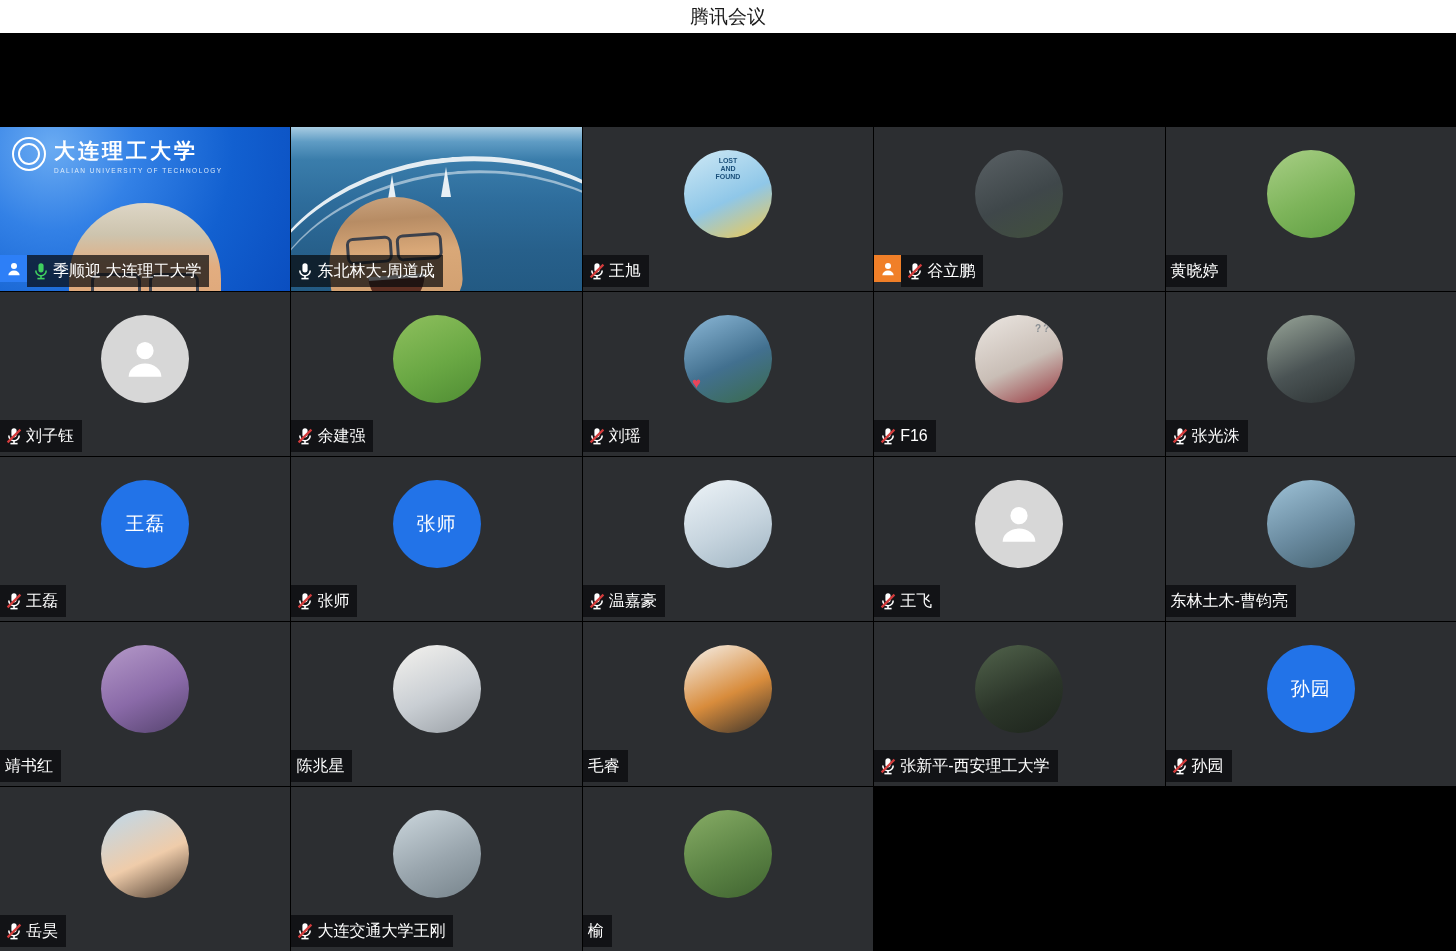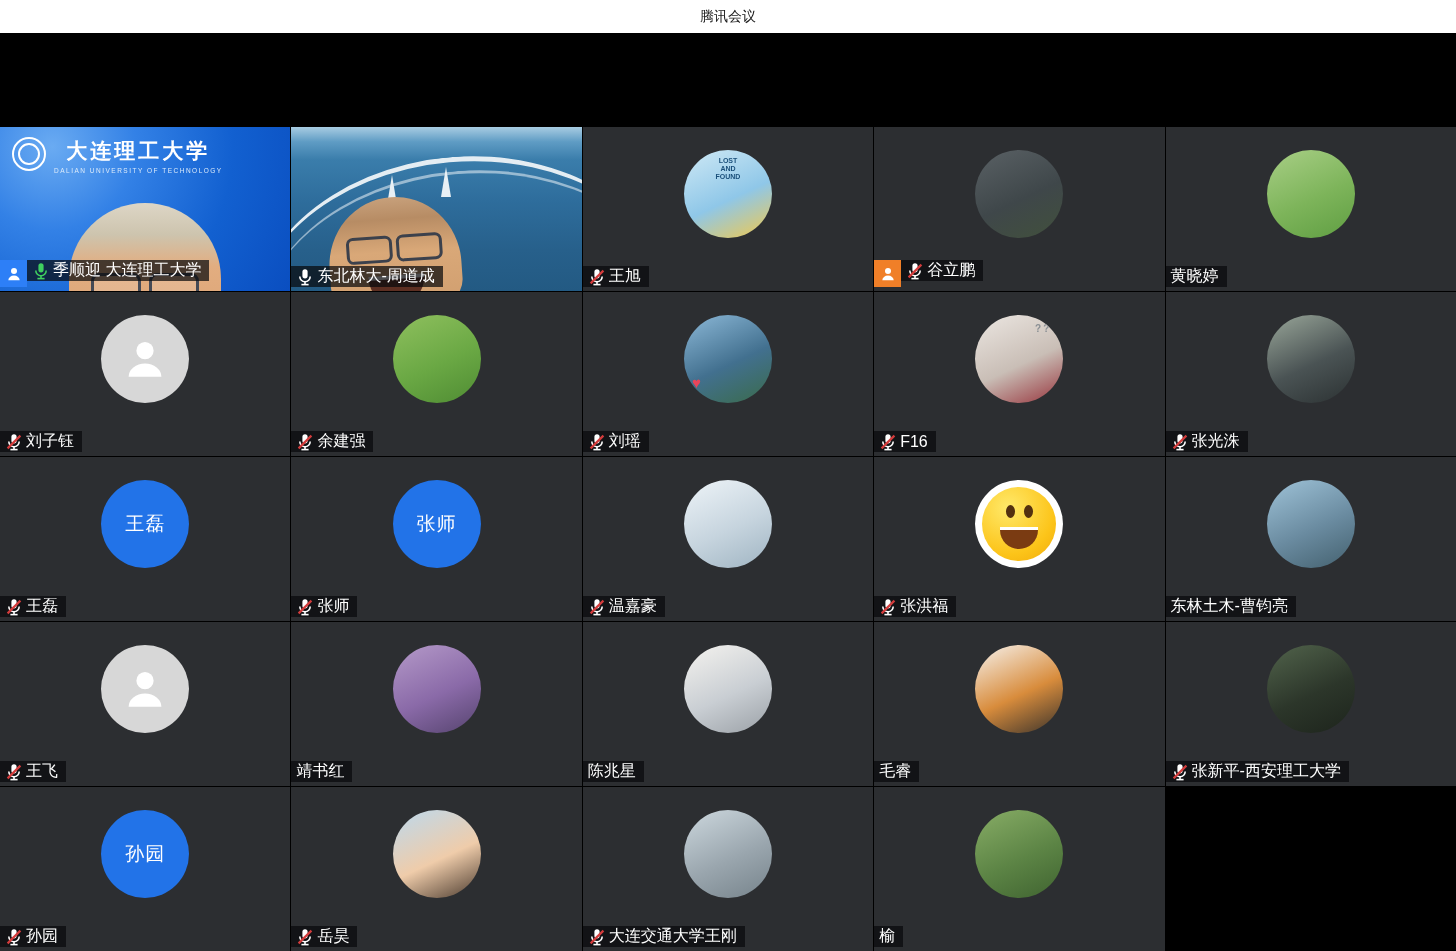--- a/index.html
+++ b/index.html
@@ -1,18 +1,18 @@
 <!DOCTYPE html>
 <html><head>
 <meta charset="utf-8">
 <style>
   html,body{margin:0;padding:0;background:#000;}
   body{width:1456px;height:951px;overflow:hidden;font-family:"Liberation Sans","DejaVu Sans",sans-serif;-webkit-font-smoothing:antialiased;}
   .titlebar{width:100%;height:33px;background:#ffffff;display:flex;align-items:center;justify-content:center;}
-  .titlebar .title{font-size:14px;color:#1a1a1a;}
+  .titlebar .title{font-size:19px;color:#1a1a1a;}
   .stage{width:100%;height:94px;background:#000;}
   .grid{width:100%;height:824px;display:grid;grid-template-columns:repeat(5,1fr);grid-template-rows:repeat(5,1fr);gap:1px;background:#000;}
   .tile{position:relative;background:#2c2e31;overflow:hidden;}
   .tile.active{box-shadow:inset 0 0 0 2px #2abf55;}
   
   .avatar-area{position:absolute;top:23px;left:50%;transform:translateX(-50%);width:88px;height:88px;}
   .circle{width:88px;height:88px;border-radius:50%;position:relative;overflow:hidden;display:flex;align-items:center;justify-content:center;}
   .initials{color:#fff;font-size:19px;letter-spacing:1px;}
   .ov{position:absolute;pointer-events:none;}
   .ov.bl{left:8px;bottom:12px;font-size:15px;}
@@ -20,25 +20,25 @@
   .ov.t{top:7px;left:0;right:0;text-align:center;font-size:7px;font-weight:bold;line-height:1.15;white-space:pre-line;}
   
   .smiley-face{position:absolute;inset:7px;border-radius:50%;background:radial-gradient(circle at 35% 28%,#ffe96a,#fcc419 65%,#f0a90a);}
   .smiley-face::before{content:"";position:absolute;left:24px;top:18px;width:9px;height:13px;border-radius:50%;background:#53300f;box-shadow:18px 0 0 #53300f;}
   .smiley-face::after{content:"";position:absolute;left:18px;top:40px;width:38px;height:19px;border-radius:0 0 38px 38px;background:#7a3b12;border-top:3px solid #fff;}
   
   .circle.default-av{background:#d7d7d7;}
   
   .label{position:absolute;left:0;bottom:4px;display:flex;align-items:stretch;z-index:5;}
   .badge{width:27px;height:27px;display:flex;align-items:center;justify-content:center;flex:0 0 27px;}
-  .strip{display:flex;align-items:center;background:rgba(8,10,12,0.72);padding:0 8px 0 5px;height:21px;gap:3px;}
+  .strip{display:flex;align-items:center;background:rgba(8,10,12,0.72);padding:0 8px 0 5px;height:32px;gap:3px;}
   .pname{color:#fff;font-size:16px;white-space:nowrap;}
   .mic{display:flex;align-items:center;}
   
-  .videofill{position:absolute;inset:0;text-align:center;}
+  .videofill{position:absolute;inset:0;}
   .dut{background:radial-gradient(circle at 18% 12%,#6aabf2 0%,#3381e6 30%,#1260d0 65%,#0a4ec0 100%);}
   .dut-logo{position:absolute;top:10px;left:12px;display:flex;gap:8px;align-items:flex-start;}
   .emblem{width:30px;height:30px;border:2px solid #fff;border-radius:50%;position:relative;flex:0 0 30px;}
   .emblem::after{content:"";position:absolute;inset:4px;border:2px solid #fff;border-radius:50%;}
   .logo-txt{display:flex;flex-direction:column;gap:2px;}
   .logo-cn{font-size:21px;color:#fff;letter-spacing:3px;font-weight:bold;}
   .logo-en{font-size:6.5px;color:#dcebfb;letter-spacing:1.5px;}
   .head{position:absolute;left:50%;bottom:-34px;transform:translateX(-50%);width:152px;height:122px;border-radius:50% 50% 0 0/62% 62% 0 0;background:linear-gradient(180deg,#ddd6c6 0%,#cdc4ae 26%,#e2ad80 52%,#dda577 100%);}
   .glasses{position:absolute;left:50%;bottom:26px;transform:translateX(-50%);width:112px;height:26px;}
   .glasses::before,.glasses::after{content:"";position:absolute;top:0;width:44px;height:23px;border:3px solid #454a55;border-radius:8px;background:rgba(255,255,255,0.15);}
@@ -360,55 +360,20 @@
               <line x1="9" y1="13.8" x2="9" y2="16" stroke="#ffffff" stroke-width="1.6"></line>
               <line x1="5.4" y1="16.6" x2="12.6" y2="16.6" stroke="#ffffff" stroke-width="1.6"></line>
               <line x1="2.6" y1="15.4" x2="15.4" y2="2.6" stroke="#d43c3c" stroke-width="2.2"></line>
             </svg>
           </span>
         <span class="pname">温嘉豪</span>
       </span>
     </div>
   </div>
 
-  <div class="tile">
-    <div class="avatar-area">
-        <div class="circle" style="background: rgb(255, 255, 255);">
-          <div class="smiley-face"></div>
-        </div>
-      </div>
-    <div class="label">
-
-      <span class="strip">
-        <span class="mic">
-            <svg width="18" height="18" viewBox="0 0 18 18">
-              <rect x="6.4" y="1.2" width="5.2" height="9.2" rx="2.6" fill="#ffffff"></rect>
-              <path d="M3.8 8.6 a5.2 5.2 0 0 0 10.4 0" fill="none" stroke="#ffffff" stroke-width="1.6"></path>
-              <line x1="9" y1="13.8" x2="9" y2="16" stroke="#ffffff" stroke-width="1.6"></line>
-              <line x1="5.4" y1="16.6" x2="12.6" y2="16.6" stroke="#ffffff" stroke-width="1.6"></line>
-              <line x1="2.6" y1="15.4" x2="15.4" y2="2.6" stroke="#d43c3c" stroke-width="2.2"></line>
-            </svg>
-          </span>
-        <span class="pname">张洪福</span>
-      </span>
-    </div>
-  </div>
-
-  <div class="tile">
-    <div class="avatar-area">
-        <div class="circle" style="background: linear-gradient(155deg, rgb(159, 195, 216) 0%, rgb(106, 139, 160) 55%, rgb(67, 96, 110) 100%);"></div>
-      </div>
-    <div class="label">
-
-      <span class="strip">
-
-        <span class="pname">东林土木-曹钧亮</span>
-      </span>
-    </div>
-  </div>
 
   <div class="tile">
     <div class="avatar-area">
         <div class="circle default-av">
           <svg width="46" height="46" viewBox="0 0 16 16">
             <circle cx="8" cy="5.1" r="3" fill="#ffffff"></circle>
             <path d="M2.3 14.2 a5.7 4.6 0 0 1 11.4 0 z" fill="#ffffff"></path>
           </svg>
         </div>
       </div>
@@ -424,20 +389,33 @@
               <line x1="2.6" y1="15.4" x2="15.4" y2="2.6" stroke="#d43c3c" stroke-width="2.2"></line>
             </svg>
           </span>
         <span class="pname">王飞</span>
       </span>
     </div>
   </div>
 
   <div class="tile">
     <div class="avatar-area">
+        <div class="circle" style="background: linear-gradient(155deg, rgb(159, 195, 216) 0%, rgb(106, 139, 160) 55%, rgb(67, 96, 110) 100%);"></div>
+      </div>
+    <div class="label">
+
+      <span class="strip">
+
+        <span class="pname">东林土木-曹钧亮</span>
+      </span>
+    </div>
+  </div>
+
+  <div class="tile">
+    <div class="avatar-area">
         <div class="circle" style="background: linear-gradient(155deg, rgb(181, 154, 201) 0%, rgb(138, 106, 168) 55%, rgb(85, 67, 110) 100%);"></div>
       </div>
     <div class="label">
 
       <span class="strip">
 
         <span class="pname">靖书红</span>
       </span>
     </div>
   </div>

